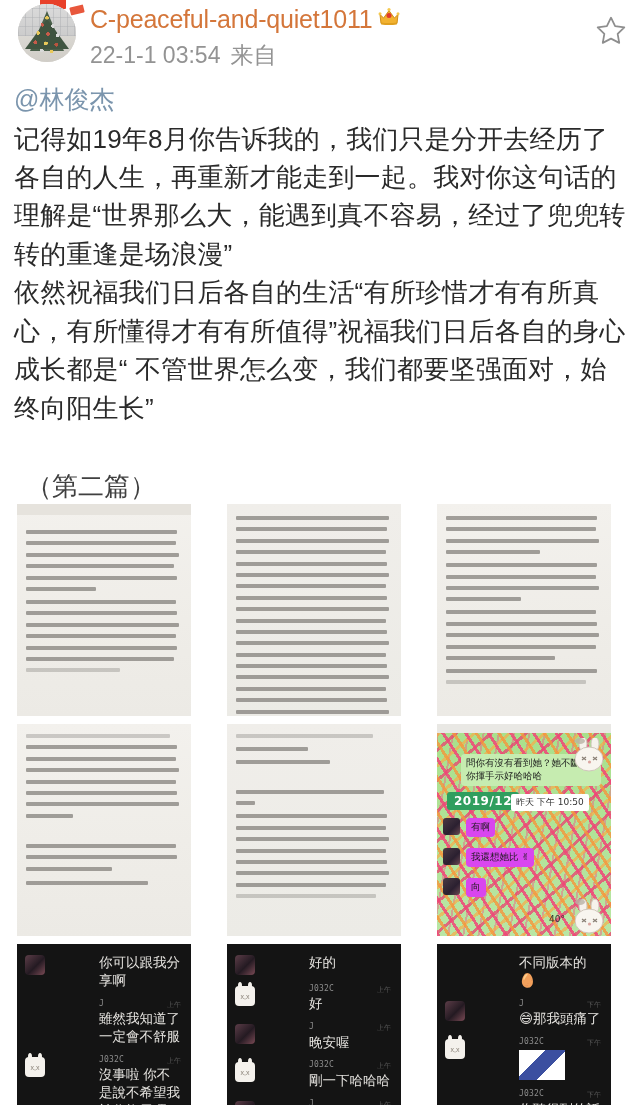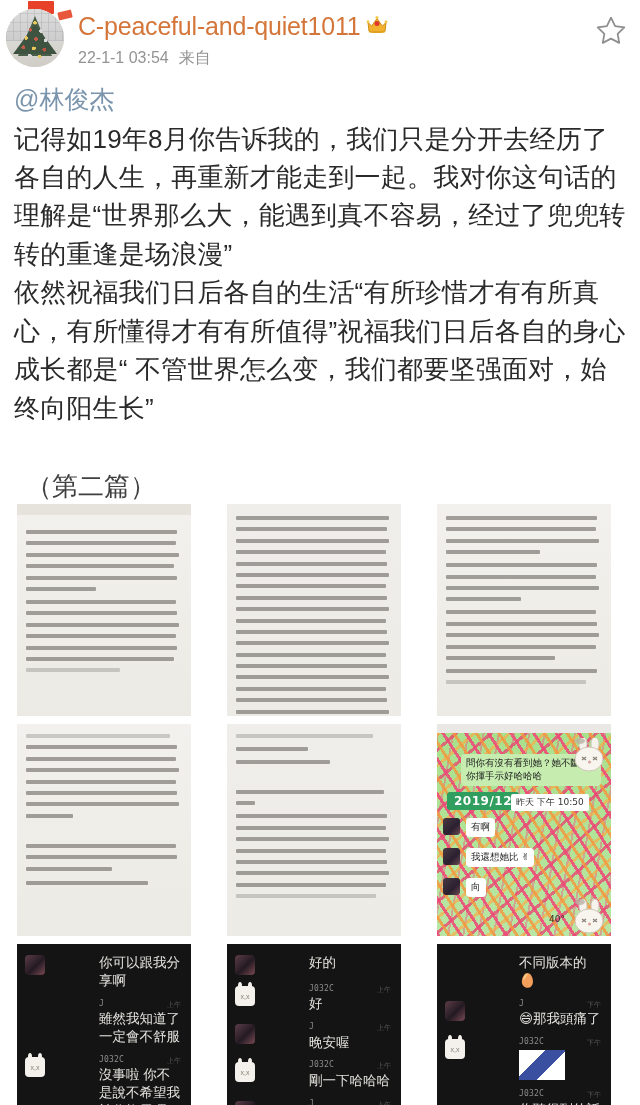--- a/index.html
+++ b/index.html
@@ -21,22 +21,22 @@
     width: 640px;
     height: 1105px;
     background: #ffffff;
     overflow: hidden;
   }
 
   
   .post-header {
     position: relative;
     display: flex;
-    align-items: center;
-    padding: 2px 14px 0 2px;
+    align-items: flex-start;
+    padding: 2px 14px 0 14px;
     height: 76px;
   }
 
   .avatar-wrap {
     position: relative;
     width: 62px;
     height: 62px;
     flex: 0 0 62px;
     margin-top: 2px;
   }
@@ -134,21 +134,21 @@
     white-space: nowrap;
   }
 
   .crown-icon { flex: 0 0 auto; display: block; }
 
   .meta-row {
     display: flex;
     align-items: center;
     gap: 10px;
     margin-top: 4px;
-    font-size: 16px;
+    font-size: 23px;
     color: #939393;
     white-space: nowrap;
   }
   .meta-from { color: #939393; }
   .meta-src  { color: #7a93ab; }
 
   .star-btn {
     position: absolute;
     right: 12px;
     top: 14px;
@@ -258,21 +258,21 @@
   .gc-bubble {
     position: absolute;
     background: #c6ecb0;
     border-radius: 4px;
     padding: 3px 5px;
     font-size: 9.5px;
     line-height: 1.35;
     color: #1a1a1a;
     font-family: "DejaVu Sans", sans-serif;
   }
-  .gc-bubble.white { background: #ffffff; }
+  .gc-bubble.white { background: #d946ef; }
   .gc-badge {
     position: absolute;
     background: #2f9e5e;
     color: #fff;
     font-size: 12px;
     font-weight: bold;
     padding: 2px 7px;
     border-radius: 3px;
     letter-spacing: .5px;
     font-family: "DejaVu Sans", sans-serif;

